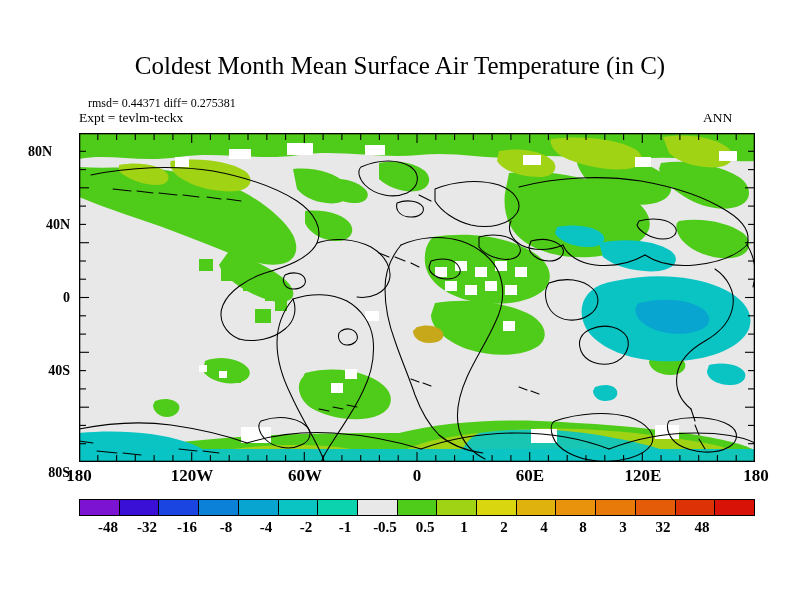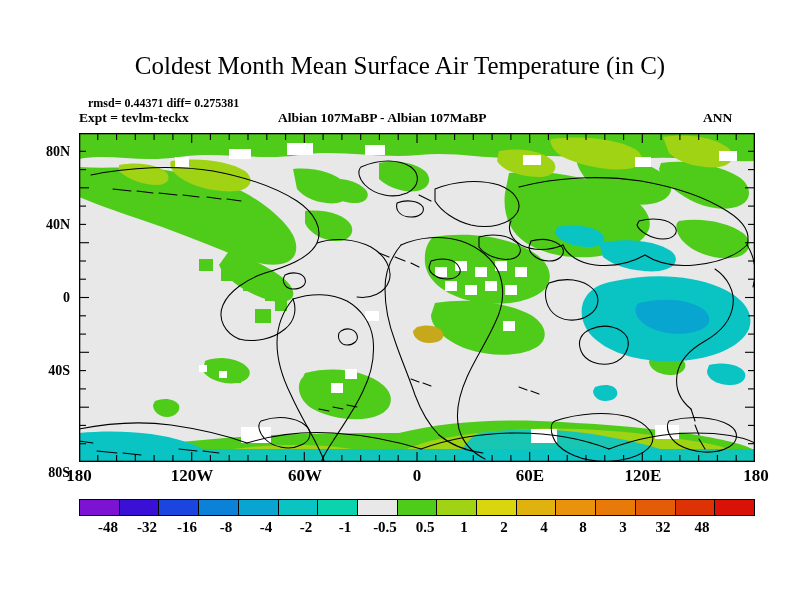--- a/index.html
+++ b/index.html
@@ -27,21 +27,21 @@
     width: 800px;
     text-align: center;
     font-size: 25px;
     font-family: "Liberation Serif", "DejaVu Serif", serif;
     letter-spacing: 0px;
     white-space: nowrap;
   }
   .hdr {
     position: absolute;
     font-size: 13.5px;
-    font-weight: bold;
+    font-weight: normal;
     font-family: "Liberation Serif", "DejaVu Serif", serif;
     white-space: nowrap;
   }
   #hdr-rmsd { left: 88px; top: 96px; font-size: 12px; }
   #hdr-expt { left: 79px; top: 110px; }
   #hdr-case { left: 278px; top: 110px; }
   #hdr-season { left: 703px; top: 110px; }
 
   #plot-wrap {
     position: absolute;
@@ -99,21 +99,20 @@
 </style>
 </head>
 <body>
 
 <div id="figure">
 
   <div class="title">Coldest Month Mean Surface Air Temperature (in C)</div>
 
   <div class="hdr" id="hdr-rmsd">rmsd= 0.44371 diff= 0.275381</div>
   <div class="hdr" id="hdr-expt">Expt = tevlm-teckx</div>
-  <div class="hdr" id="hdr-case">Albian  107MaBP - Albian  107MaBP</div>
   <div class="hdr" id="hdr-season">ANN</div>
 
   <div id="plot-wrap">
     <svg id="mapsvg" viewBox="0 0 676 329" preserveAspectRatio="none">
       <defs>
         <clipPath id="pclip">
             <rect x="0" y="0" width="676" height="329"></rect>
           </clipPath>
       </defs>
 
@@ -483,21 +482,21 @@
               <path d="M600.9,329 v-7"></path>
               <path d="M619.7,329 v-7"></path>
             <path d="M638.4,329 v-7"></path>
               <path d="M657.2,329 v-7"></path>
           </g>
         </g>
       </g>
     </svg>
   </div>
 
-  <div class="ylab" style="left:10px; top:144px;">80N</div>
+  <div class="ylab" style="left:10px; top:144px;text-align:center;">80N</div>
   <div class="ylab" style="left:10px; top:217px;">40N</div>
   <div class="ylab" style="left:10px; top:290px;">0</div>
   <div class="ylab" style="left:10px; top:363px;">40S</div>
   <div class="ylab" style="left:10px; top:436px;margin-top:29px;">80S</div>
 
   <div class="xlab" style="left:39px;">180</div>
   <div class="xlab" style="left:152px;">120W</div>
   <div class="xlab" style="left:265px;">60W</div>
   <div class="xlab" style="left:377px;">0</div>
   <div class="xlab" style="left:490px;">60E</div>

